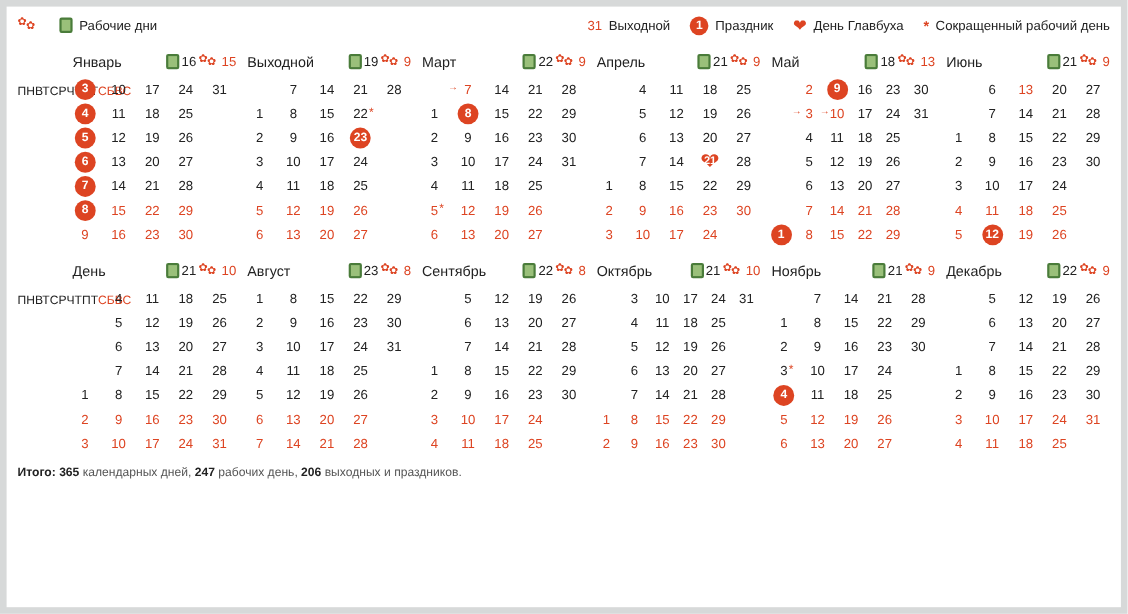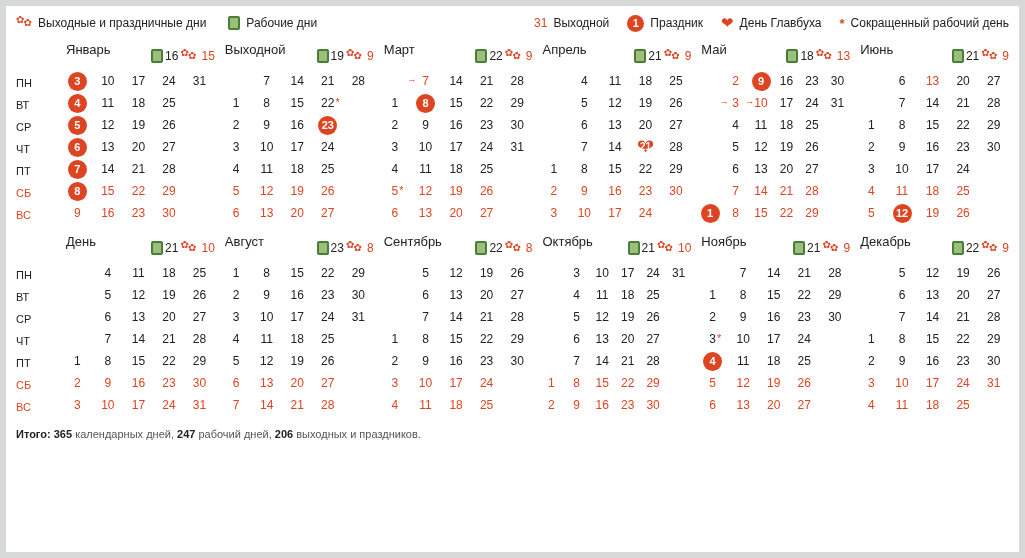--- a/index.html
+++ b/index.html
@@ -10,25 +10,25 @@
   .ico-cal{display:inline-block;width:12px;height:14px;background:#4a7c3a;border-radius:2px;position:relative;vertical-align:middle}
   .ico-cal:before{content:"";position:absolute;left:2px;right:2px;top:2px;bottom:2px;background:#9ac07a}
   .ico-flowers{display:inline-block;width:16px;height:14px;position:relative;vertical-align:middle}
   .ico-flowers:before{content:"✿";color:#d42;font-size:10px;position:absolute;left:0;top:-2px}
   .ico-flowers:after{content:"✿";color:#d42;font-size:10px;position:absolute;right:0;top:1px}
   .ico-heart{color:#d42;font-size:15px;vertical-align:middle}
   .ico-star{color:#d42;font-size:13px;font-weight:bold}
   .circ{display:inline-flex;width:17px;height:17px;border-radius:50%;background:#d42;color:#fff;align-items:center;justify-content:center;font-size:11px;font-weight:bold;vertical-align:middle}
   .red{color:#d42}
   .grid{display:grid;grid-template-columns:40px repeat(6,1fr);gap:2px 6px}
-  .wd-col{display:flex;flex-direction:column;padding-top:30px}
+  .wd-col{display:flex;flex-direction:row;padding-top:30px}
   .wd{height:22px;display:flex;align-items:center;font-size:11px;color:#222}
   .wd.we{color:#d42}
   .month{}
-  .mh{display:flex;height:28px;gap:17px;padding-left:4px}
+  .mh{display:flex;align-items:center;height:28px;gap:17px;padding-left:4px}
   .mname{font-size:13px;flex:1}
   .mstat{display:flex;align-items:center;gap:2px;font-size:12px}
   .mstat .n1{color:#222}
   .mstat .n2{color:#d42;margin-left:3px}
   .days{display:grid;grid-template-columns:repeat(5,1fr);grid-template-rows:repeat(7,22px)}
   .cell{display:flex;align-items:center;justify-content:center;font-size:12px;position:relative}
   .cell.we{color:#d42}
   .cell .hol{display:inline-flex;width:19px;height:19px;border-radius:50%;background:#d42;color:#fff;align-items:center;justify-content:center;font-size:11px;font-weight:bold}
   .cell .short:after{content:"*";color:#d42;font-size:11px;position:absolute;margin-left:1px}
   .cell .arr:before{content:"→";color:#d42;font-size:9px;position:absolute;left:-3px}
@@ -37,21 +37,20 @@
   .cell .heart span{position:relative;color:#fff;font-size:10px;font-weight:bold;top:-1px}
   .totals{margin-top:10px;font-size:11px;color:#555}
   .totals b{color:#222}
 </style>
 </head>
 <body>
 <div class="page">
 
 <div class="legend">
   <span class="ico-flowers"></span>
-  <span>Выходные и праздничные дни</span>
   <span style="width:10px"></span>
   <span class="ico-cal"></span>
   <span>Рабочие дни</span>
   <span class="sp"></span>
   <span class="red">31</span>
   <span>Выходной</span>
   <span style="width:6px"></span>
   <span class="circ">1</span>
   <span>Праздник</span>
   <span style="width:6px"></span>
@@ -711,16 +710,16 @@
             <div class="cell we">11</div>
             <div class="cell we">18</div>
             <div class="cell we">25</div>
             <div class="cell we"></div>
           </div>
         </div>
       </div>
     </div>
 
 <div class="totals">
-  <b>Итого: </b><b>365</b><span> календарных дней, </span><b>247</b><span> рабочий дней, </span><b>206</b><span> выходных и праздников.</span>
+  <b>Итого: </b><b>365</b><span> календарных дней, </span><b>247</b><span> рабочих день, </span><b>206</b><span> выходных и праздников.</span>
 </div>
 
 </div>
 
 </body></html>

